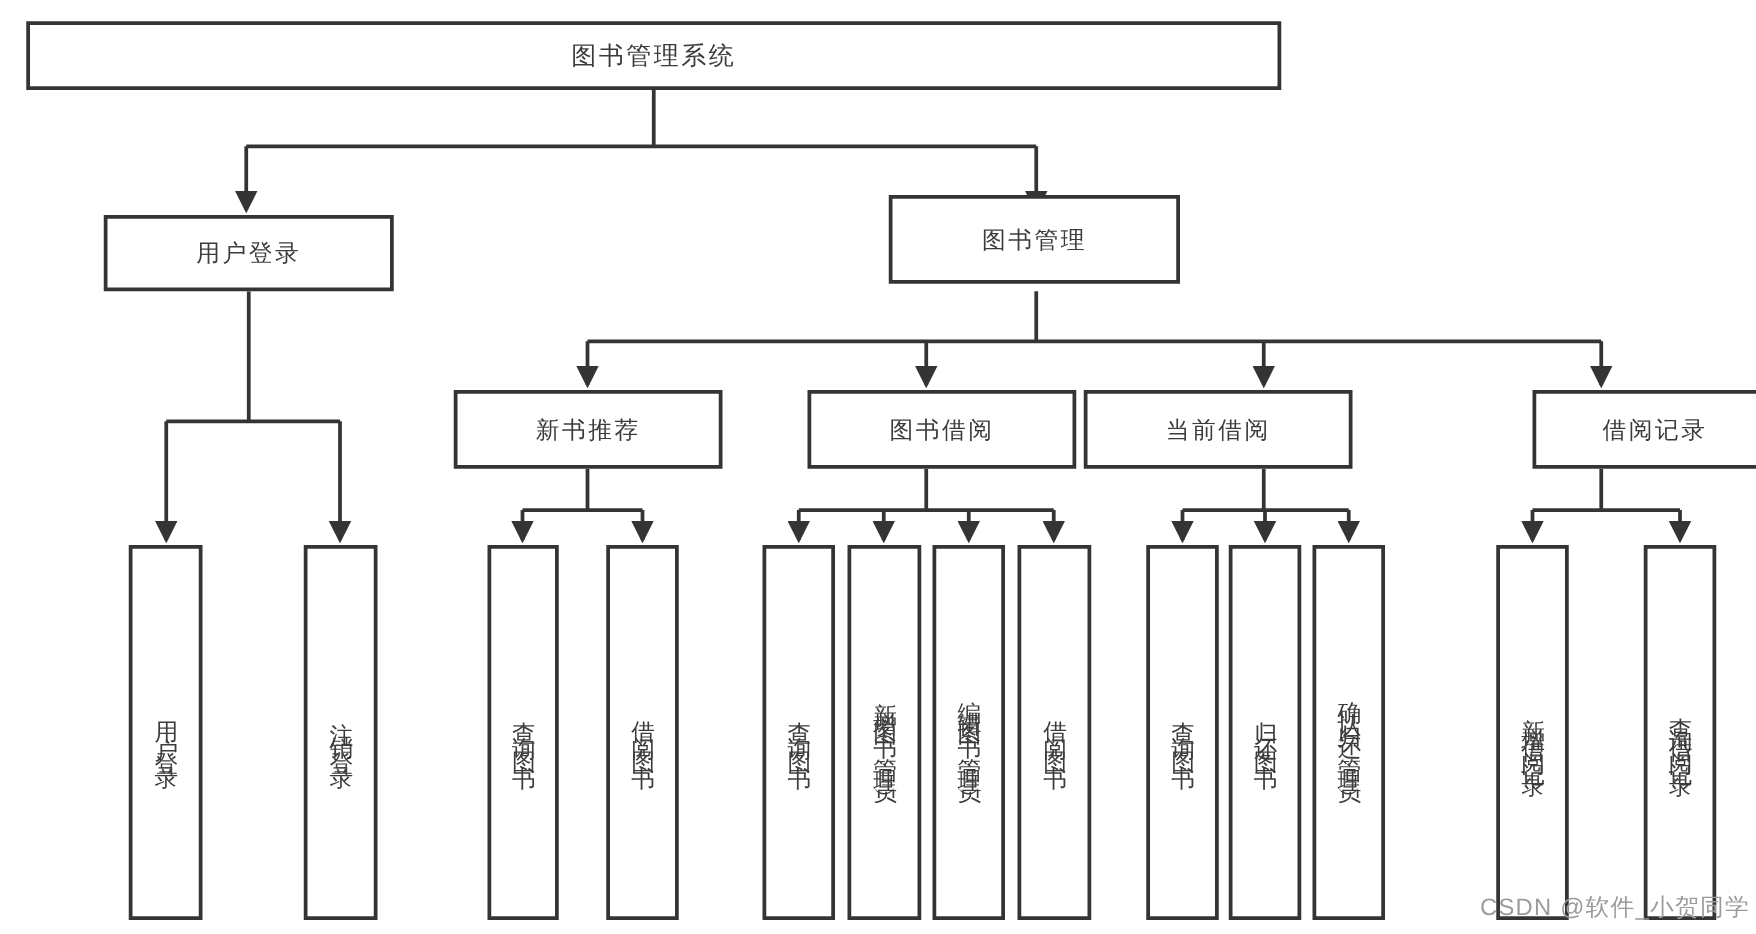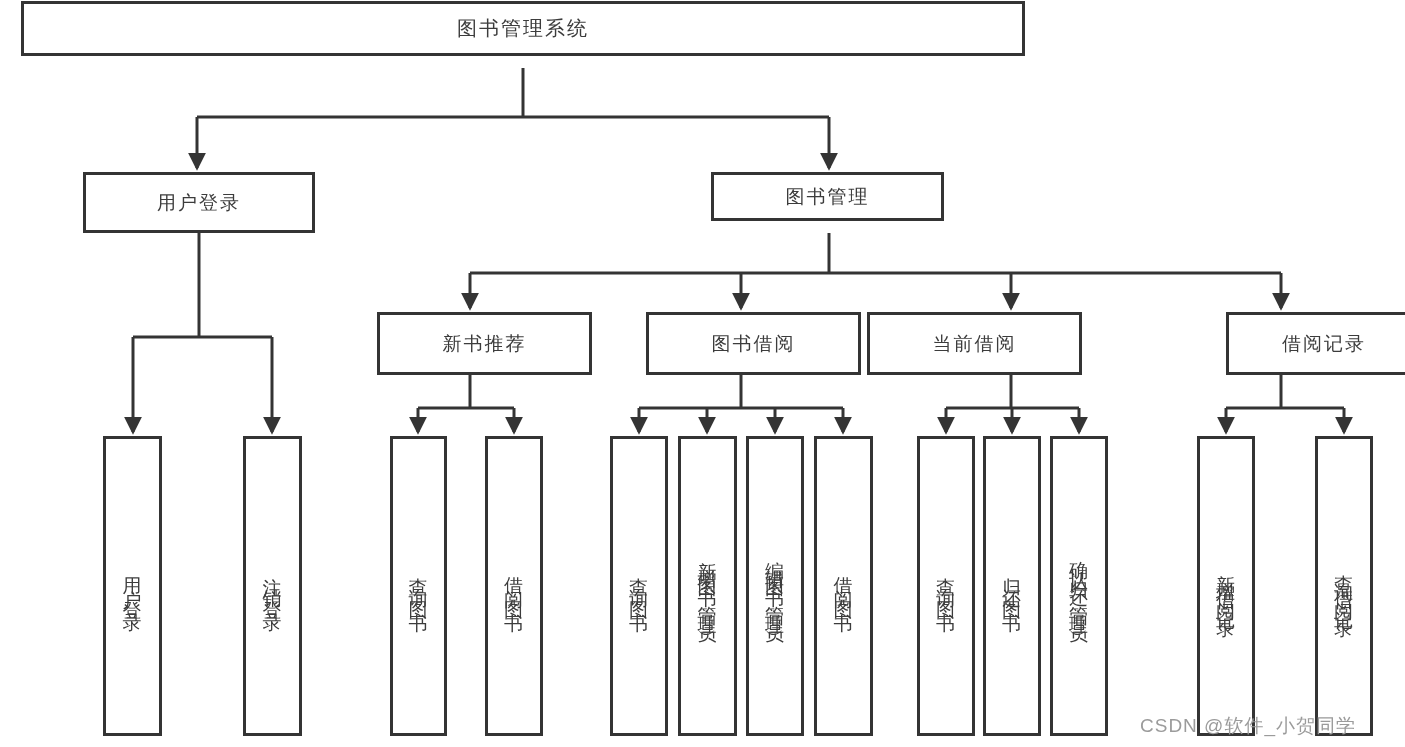--- a/index.html
+++ b/index.html
@@ -52,21 +52,21 @@
   }
   .node.leaf .vtext {
     writing-mode: vertical-rl;
     text-orientation: mixed;
     letter-spacing: 9px;
     line-height: 1;
   }
   .node.leaf .vtext.short { letter-spacing: 12px; }
   .watermark {
     position: absolute;
-    left: 1140px;
+    left: 1184px;
     top: 713px;
     font-size: 19px;
     color: var(--wm);
     letter-spacing: 1px;
     white-space: nowrap;
     z-index: 5;
   }
 </style>
 </head>
 <body>
@@ -114,32 +114,32 @@
     <path class="wire" d="M946 408 V432" marker-end="url(#arrow)"></path>
     <path class="wire" d="M1012 408 V432" marker-end="url(#arrow)"></path>
     <path class="wire" d="M1079 408 V432" marker-end="url(#arrow)"></path>
 
     <path class="wire" d="M1281 375 V408"></path>
     <path class="wire" d="M1226 408 H1344"></path>
     <path class="wire" d="M1226 408 V432" marker-end="url(#arrow)"></path>
     <path class="wire" d="M1344 408 V432" marker-end="url(#arrow)"></path>
   </svg>
 
-  <div class="node root" style="left:21px; top:1px; width:1004px; height:55px;">
+  <div class="node root" style="left:21px; top:17px; width:1004px; height:55px;">
     <span>图书管理系统</span>
   </div>
 
   <div class="node" style="left:83px; top:172px; width:232px; height:61px;">
     <span>用户登录</span>
   </div>
-  <div class="node" style="left:711px; top:172px; width:233px; height:49px;">
+  <div class="node" style="left:711px; top:156px; width:233px; height:71px;">
     <span>图书管理</span>
   </div>
 
-  <div class="node" style="left:363px; top:312px; width:215px; height:63px;margin-left:14px;">
+  <div class="node" style="left:363px; top:312px; width:215px; height:63px;">
     <span>新书推荐</span>
   </div>
   <div class="node" style="left:646px; top:312px; width:215px; height:63px;">
     <span>图书借阅</span>
   </div>
   <div class="node" style="left:867px; top:312px; width:215px; height:63px;">
     <span>当前借阅</span>
   </div>
   <div class="node" style="left:1226px; top:312px; width:196px; height:63px;">
     <span>借阅记录</span>

